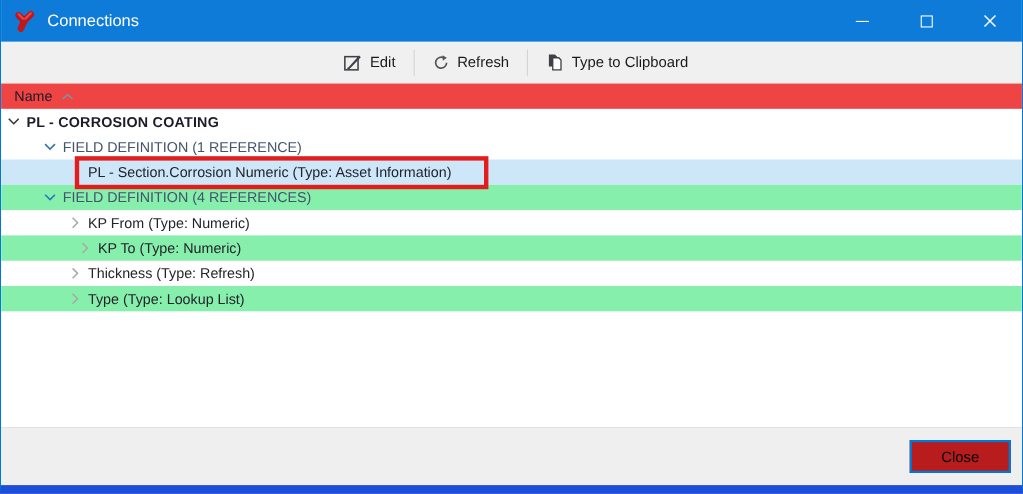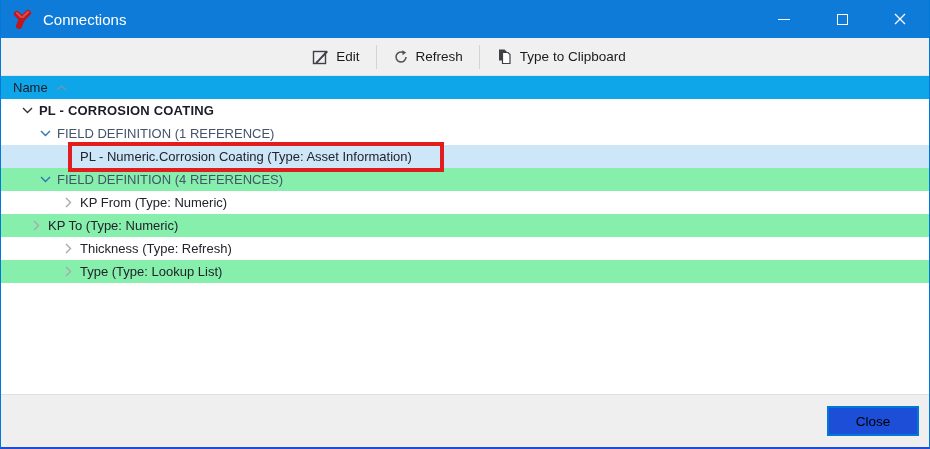--- a/index.html
+++ b/index.html
@@ -3,21 +3,21 @@
 <meta charset="utf-8">
 <style>
   * { margin:0; padding:0; box-sizing:border-box; }
   html,body { width:930px; height:449px; }
   body { font-family:"Liberation Sans","DejaVu Sans",sans-serif; background:#fff; }
 
   .window {
     width:930px; height:449px;
     border-left:1px solid #0078d7;
     border-right:1px solid #0078d7;
-    border-bottom:2px solid #1d4ed8;
+    border-bottom:8px solid #1d4ed8;
     display:flex; flex-direction:column;
     position:relative; overflow:hidden; background:#fff;
   }
 
   
   .titlebar {
     height:38px; background:#0d7bd7; color:#fff;
     display:flex; align-items:center; flex-shrink:0;
   }
   .app-icon { width:24px; height:24px; margin:0 9px 0 9px; flex-shrink:0; }
@@ -36,21 +36,21 @@
     display:flex; align-items:center; padding-left:8px; flex-shrink:0;justify-content:center;
   }
   .tb-btn {
     display:flex; align-items:center; gap:7px; padding:6px 10px;
     font-size:13.5px; color:#1a1a1a; border:1px solid transparent;
   }
   .tb-sep { width:1px; height:24px; background:#d4d4d4; margin:0 5px; }
 
   
   .col-header {
-    height:23px; background:#0ea5e9; display:flex; align-items:center;
+    height:23px; background:#ef4444; display:flex; align-items:center;
     padding-left:12px; font-size:13px; color:#1b1b26; flex-shrink:0; gap:8px;
   }
 
   
   .tree-area { flex:1; background:#fff; position:relative; overflow:hidden; }
   .tree-row {
     height:23px; display:flex; align-items:center; font-size:13px;
     color:#23232b; width:100%;
   }
   .tree-row.stripe { background:#86efac; }
@@ -66,21 +66,21 @@
     border:4px solid #e11d1d; pointer-events:none;
   }
 
   
   .footer {
     height:53px; background:#efefef; border-top:1px solid #e0e0e0;
     display:flex; align-items:center; justify-content:flex-end;
     padding-right:10px; flex-shrink:0;
   }
   .close-btn {
-    width:92px; height:30px; background:#1d4ed8; border:2px solid #0078d7;
+    width:92px; height:30px; background:#b91c1c; border:2px solid #0078d7;
     font-size:13.5px; color:#000; font-family:inherit;
   }
 </style>
 </head>
 <body>
 
 <div class="window">
 
   <div class="titlebar">
     <span class="app-icon">
@@ -141,62 +141,62 @@
 
   <div class="col-header">
     <span>Name</span>
     <svg width="11" height="6" viewBox="0 0 11 6">
       <path d="M1 5 L5.5 1 L10 5" fill="none" stroke="#7a94ad" stroke-width="1.3"></path>
     </svg>
   </div>
 
   <div class="tree-area">
     <div id="tree-rows">
-  <div class="tree-row bold" style="padding-left: 20px;">
+  <div class="tree-row bold" style="padding-left: 5px;">
     <span class="chev">
             <svg width="11" height="7" viewBox="0 0 11 7">
               <path d="M1 1 L5.5 5.5 L10 1" fill="none" stroke="#333333" stroke-width="1.4"></path>
             </svg>
           </span>
     <span class="row-label">PL - CORROSION COATING</span>
   </div>
 
   <div class="tree-row group" style="padding-left: 38px;">
     <span class="chev">
             <svg width="11" height="7" viewBox="0 0 11 7">
               <path d="M1 1 L5.5 5.5 L10 1" fill="none" stroke="#2e75b6" stroke-width="1.4"></path>
             </svg>
           </span>
     <span class="row-label">FIELD DEFINITION (1 REFERENCE)</span>
   </div>
 
   <div class="tree-row selected" style="padding-left: 61px;">
     <span class="chev"></span>
-    <span class="row-label">PL - Numeric.Corrosion Coating (Type: Asset Information)</span>
+    <span class="row-label">PL - Section.Corrosion Numeric (Type: Asset Information)</span>
   </div>
 
   <div class="tree-row group stripe" style="padding-left: 38px;">
     <span class="chev">
             <svg width="11" height="7" viewBox="0 0 11 7">
               <path d="M1 1 L5.5 5.5 L10 1" fill="none" stroke="#2e75b6" stroke-width="1.4"></path>
             </svg>
           </span>
     <span class="row-label">FIELD DEFINITION (4 REFERENCES)</span>
   </div>
 
   <div class="tree-row" style="padding-left: 61px;">
     <span class="chev">
             <svg width="7" height="11" viewBox="0 0 7 11">
               <path d="M1 1 L5.5 5.5 L1 10" fill="none" stroke="#a9a9a9" stroke-width="1.4"></path>
             </svg>
           </span>
     <span class="row-label">KP From (Type: Numeric)</span>
   </div>
 
-  <div class="tree-row stripe" style="padding-left: 29px;">
+  <div class="tree-row stripe" style="padding-left: 70px;">
     <span class="chev">
             <svg width="7" height="11" viewBox="0 0 7 11">
               <path d="M1 1 L5.5 5.5 L1 10" fill="none" stroke="#a9a9a9" stroke-width="1.4"></path>
             </svg>
           </span>
     <span class="row-label">KP To (Type: Numeric)</span>
   </div>
 
   <div class="tree-row" style="padding-left: 61px;">
     <span class="chev">

